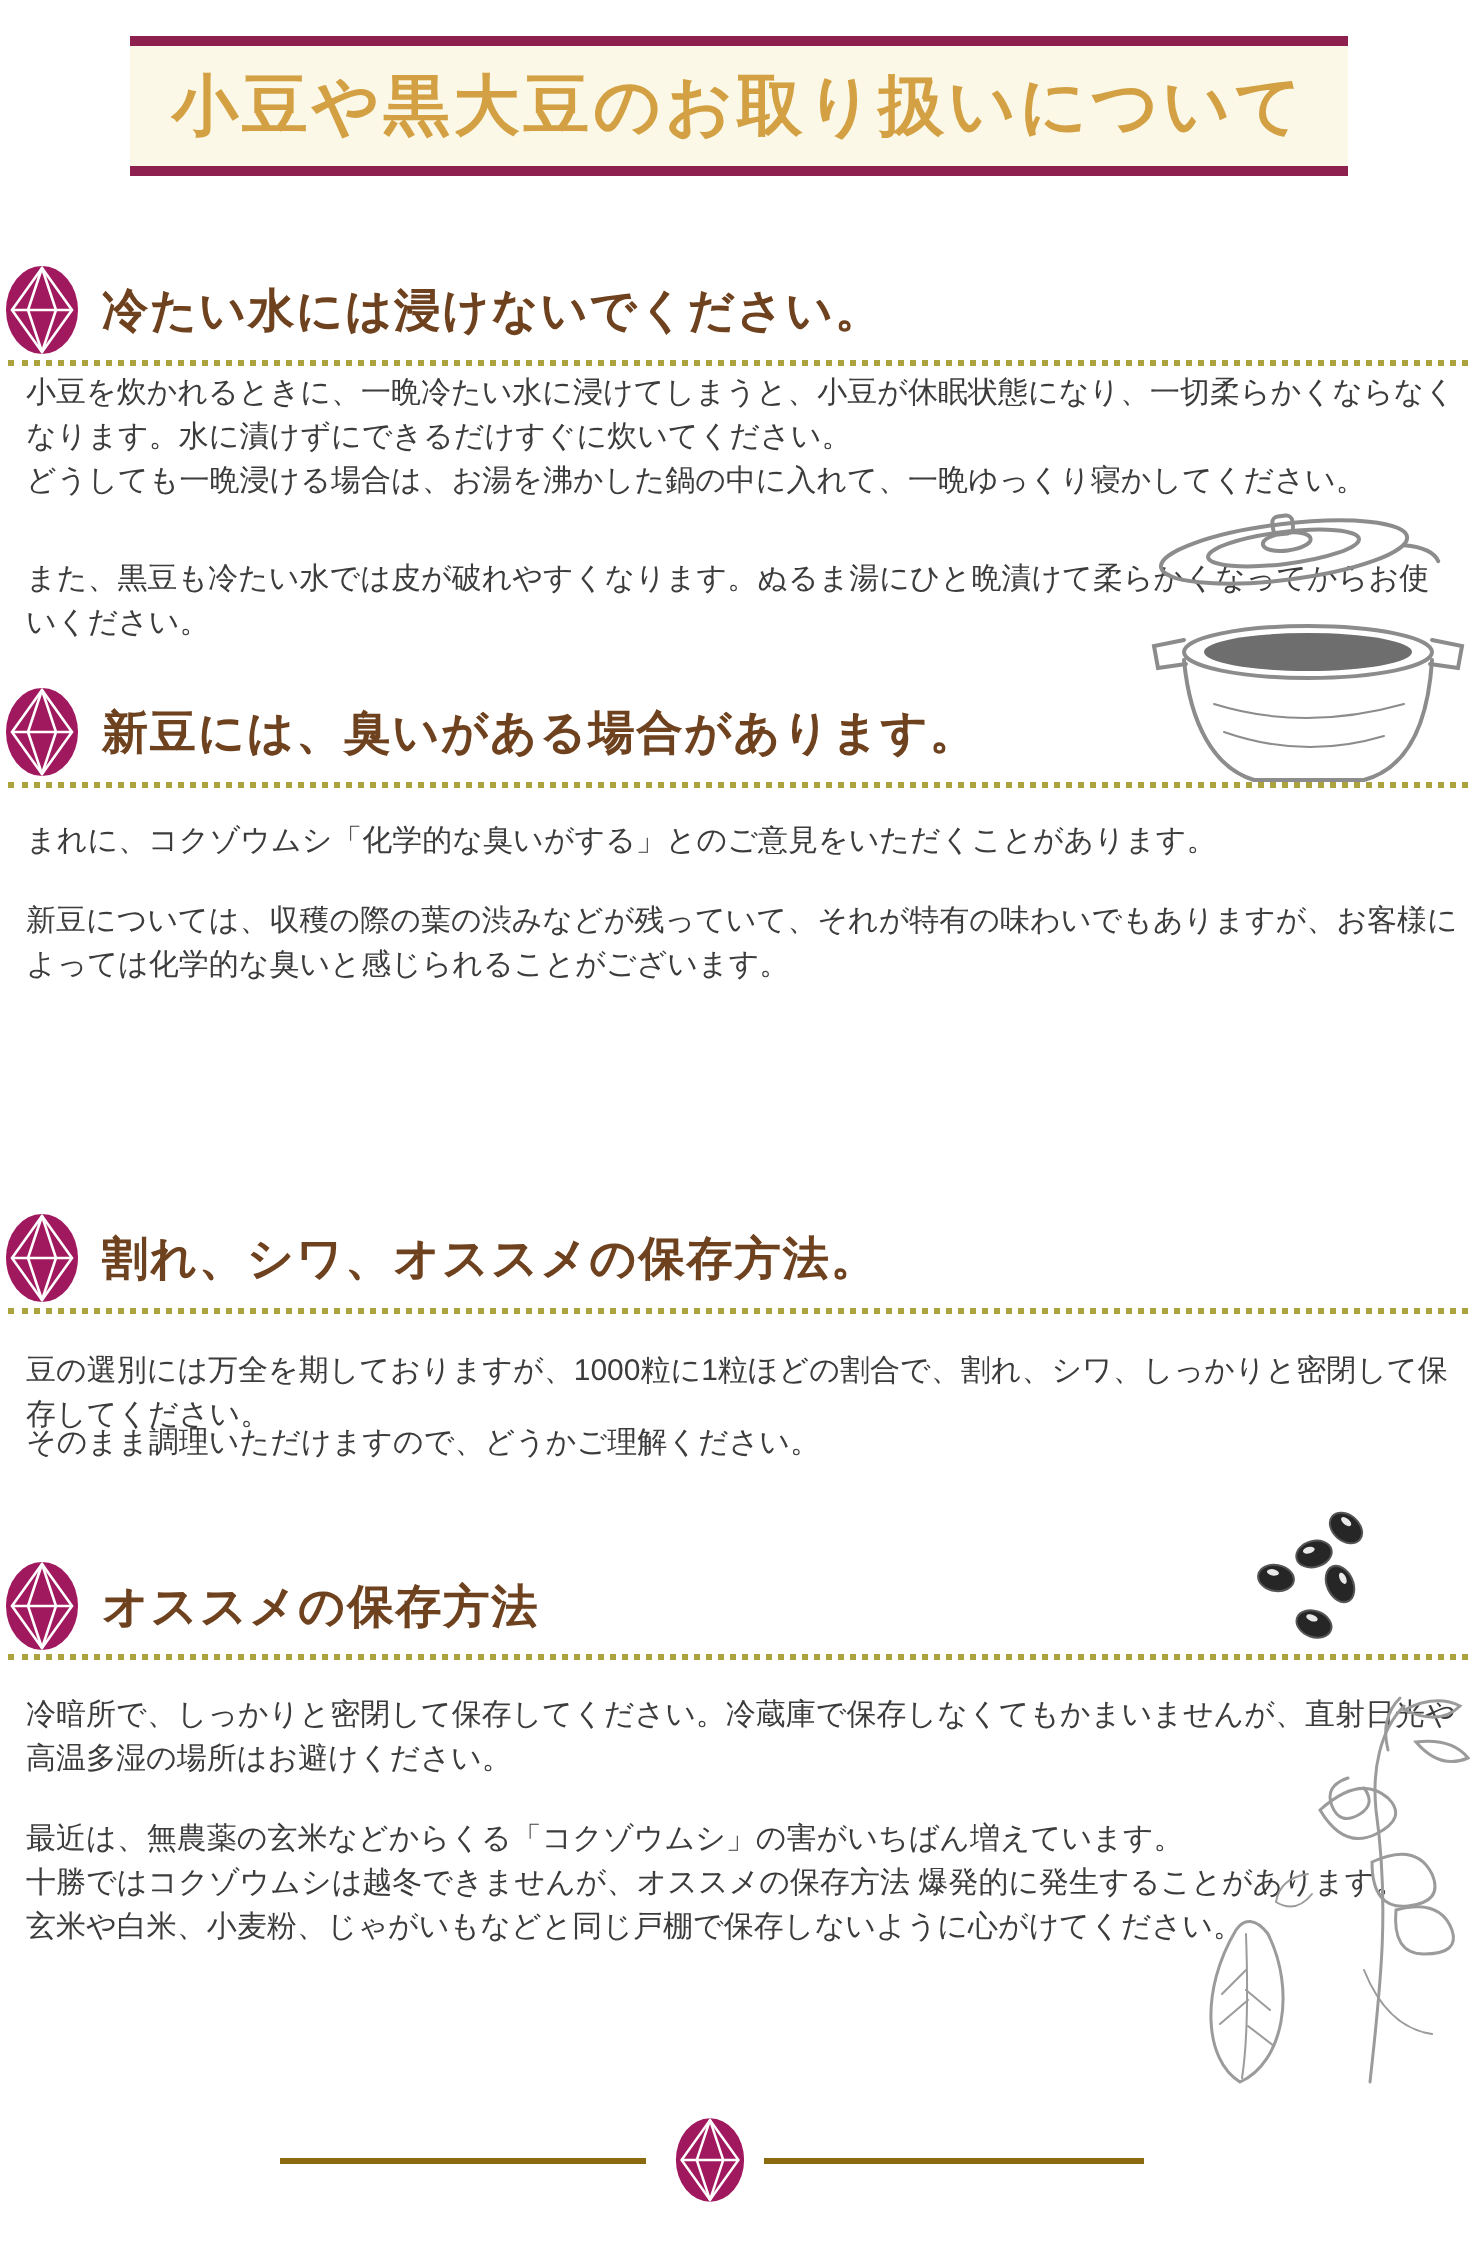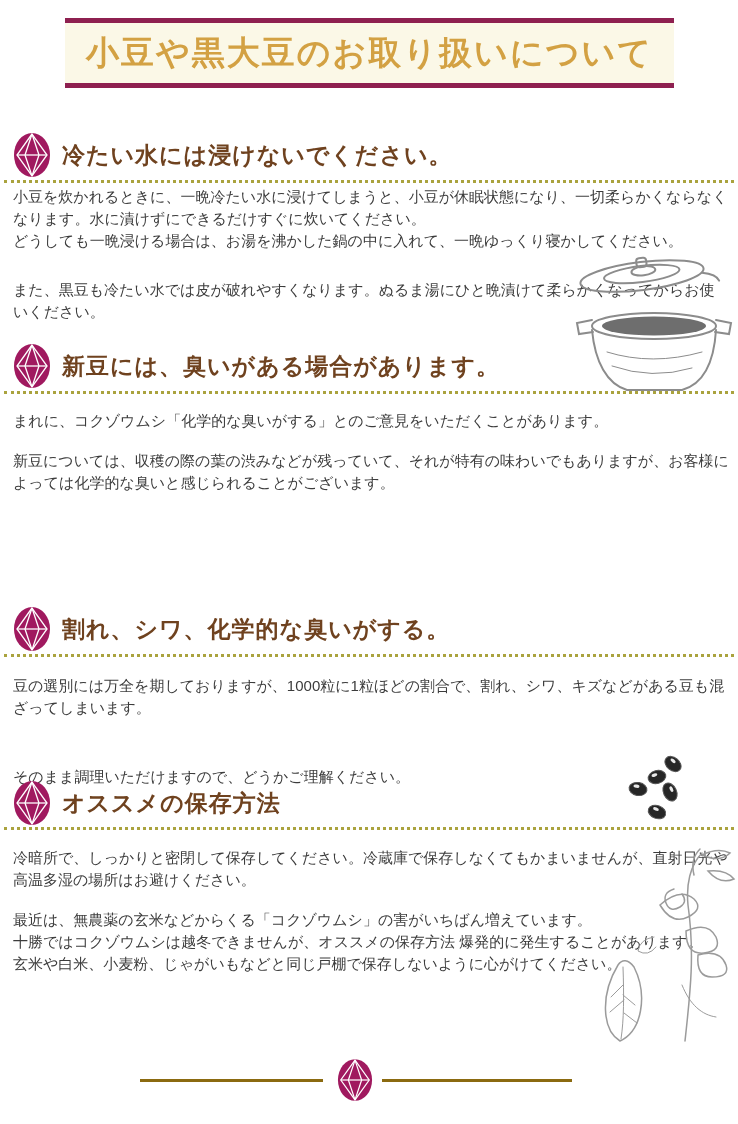--- a/index.html
+++ b/index.html
@@ -14,21 +14,21 @@
     background:#FBF8E7;
     border-top:5px solid #8E2050; border-bottom:5px solid #8E2050;
     display:flex; align-items:center; justify-content:center;
   }
   .banner-title {
     color:#D3A143; font-size:33px; font-weight:bold; letter-spacing:2px;
     white-space:nowrap;
   }
   
   .sec-head {
-    position:absolute; left:13px; height:46px;
+    position:absolute; left:2px; height:46px;
     display:flex; align-items:center;
   }
   .sec-head .gem { width:38px; height:46px; flex:0 0 38px; }
   .sec-label {
     margin-left:11px; color:#6F421F; font-size:23px; font-weight:bold;
     letter-spacing:1px; white-space:nowrap;
   }
   .dotted {
     position:absolute; left:4px; width:730px; height:0;
     border-bottom:3px dotted #AAA33E;
@@ -109,25 +109,25 @@
   <div class="sec-head" style="top:606px">
     <svg class="gem" viewBox="0 0 38 46">
       <ellipse cx="19" cy="23" rx="18" ry="22" fill="#A0195F"></ellipse>
       <g stroke="#ffffff" stroke-width="1.3" fill="none">
         <path d="M19,2 L4,23 L19,44 L34,23 Z"></path>
         <path d="M4,23 L34,23"></path>
         <path d="M19,2 L12,23 L19,44"></path>
         <path d="M19,2 L26,23 L19,44"></path>
       </g>
     </svg>
-    <span class="sec-label">割れ、シワ、化学的な臭いがする。</span>
+    <span class="sec-label">割れ、シワ、オススメの保存方法。</span>
   </div>
   <div class="dotted" style="top:654px"></div>
-  <div class="para" style="top:675px">豆の選別には万全を期しておりますが、1000粒に1粒ほどの割合で、割れ、シワ、キズなどがある豆も混ざってしまいます。</div>
-  <div class="para" style="top:766px">そのまま調理いただけますので、どうかご理解ください。</div>
+  <div class="para" style="top:675px">豆の選別には万全を期しておりますが、1000粒に1粒ほどの割合で、割れ、シワ、しっかりと密閉して保存してください。</div>
+  <div class="para" style="top:711px">そのまま調理いただけますので、どうかご理解ください。</div>
 
   <svg class="illus" style="left:625px; top:750px" width="72" height="76" viewBox="0 0 72 76">
     <g>
       <g transform="rotate(40 48 14)">
         <ellipse cx="48" cy="14" rx="9" ry="6.5" fill="#262626" stroke="#555"></ellipse>
         <ellipse cx="46" cy="11.5" rx="3" ry="1.6" fill="#e8e8e8"></ellipse>
       </g>
       <g transform="rotate(-15 32 27)">
         <ellipse cx="32" cy="27" rx="9" ry="6.5" fill="#262626" stroke="#555"></ellipse>
         <ellipse cx="30" cy="24.5" rx="3" ry="1.6" fill="#e8e8e8"></ellipse>

